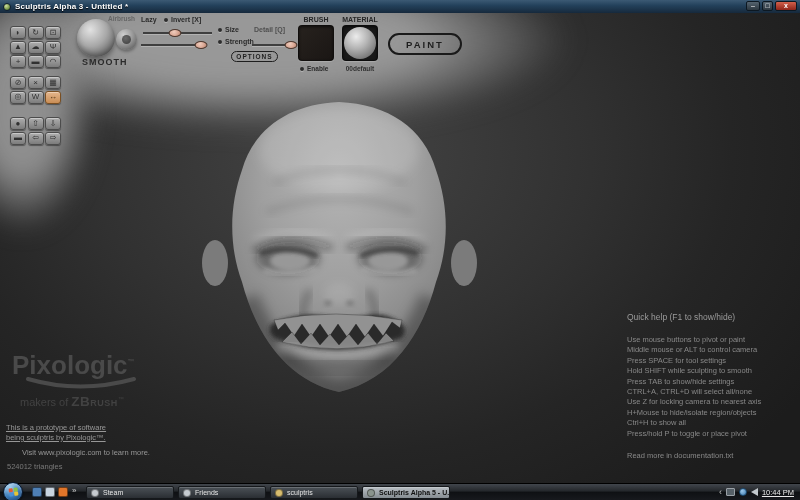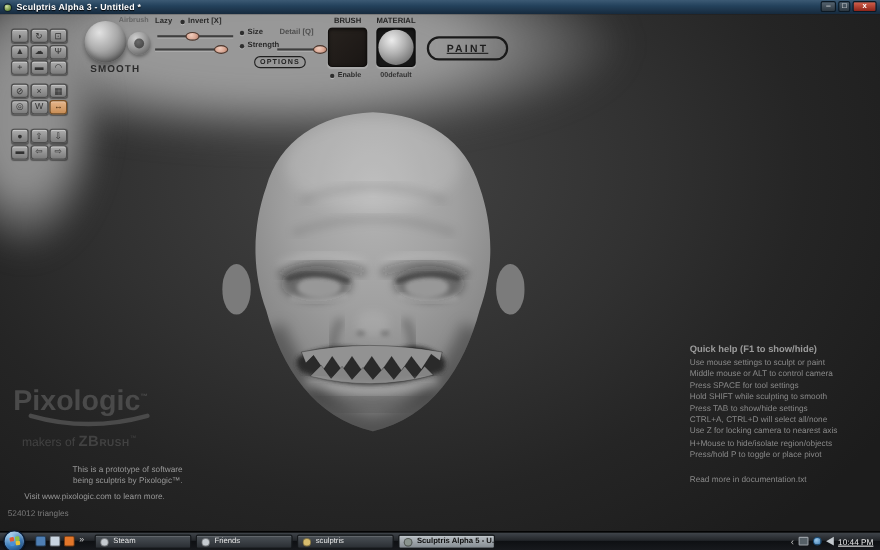--- a/index.html
+++ b/index.html
@@ -40,52 +40,52 @@
     box-shadow:0 2px 3px rgba(0,0,0,.3); }
   .ball-air::after { content:""; position:absolute; left:6px; top:6px; width:9px; height:9px; border-radius:50%;
     background:radial-gradient(circle at 40% 35%, #6a6a6a, #3c3c3c); }
   .slider { position:absolute; height:9px; }
   .slider .track { position:absolute; left:0; right:0; top:4px; height:1.5px; background:#3e3e3e; box-shadow:0 1px 0 rgba(255,255,255,.25); }
   .slider .handle { position:absolute; top:0.5px; width:13px; height:8px; border-radius:50%; transform:translateX(-50%);
     background:radial-gradient(circle at 40% 30%, #f0cdbd, #d9a794 55%, #b07a66); border:1px solid #4e382e; }
   .pill-btn { position:absolute; border:1.5px solid #1e1e1e; border-radius:8px; background:transparent;
     font-size:6.5px; font-weight:bold; color:#222; letter-spacing:1px; display:flex; align-items:center; justify-content:center; cursor:default; }
   .paint-btn { position:absolute; left:388px; top:20px; width:74px; height:22px; border:2px solid #1a1a1a; border-radius:12px;
-    font-size:9.5px; font-weight:bold; color:#1e1e1e; letter-spacing:2px; display:flex; align-items:center; justify-content:center; background:transparent; cursor:default;text-decoration:underline; }
+    font-size:9.5px; font-weight:bold; color:#1e1e1e; letter-spacing:2px; display:flex; align-items:center; justify-content:center; background:transparent; cursor:default; }
   .thumb { position:absolute; width:36px; height:36px; border-radius:4px; border:1px solid rgba(0,0,0,.5);
     box-shadow:inset 0 1px 3px rgba(0,0,0,.6), 0 1px 1px rgba(255,255,255,.2); }
   .thumb.brush { background:linear-gradient(135deg, #27221e, #1a1614); }
   .thumb.material { background:#181818; display:flex; align-items:center; justify-content:center; }
   .thumb.material .mball { width:32px; height:32px; border-radius:50%;
     background:radial-gradient(circle at 38% 30%, #ececec, #b4b4b4 40%, #747474 80%, #575757); }
   .header-label { position:absolute; font-size:7px; font-weight:bold; color:#262626; text-align:center; width:36px; }
   .small-center { position:absolute; font-size:6.5px; font-weight:bold; color:#333; text-align:center; }
 
   
   .tool-grid { position:absolute; left:10px; display:grid; grid-template-columns:repeat(3,16px); grid-auto-rows:13px; gap:1.5px; }
   .tool-btn { border-radius:3px; background:linear-gradient(#aeaeae, #7c7c7c); border:1px solid #4c4c4c;
     box-shadow:inset 0 1px 0 rgba(255,255,255,.35), 0 1px 1px rgba(0,0,0,.4);
     color:#313131; font-size:8px; line-height:10px; display:flex; align-items:center; justify-content:center; cursor:default; }
   .tool-btn.selected { background:linear-gradient(#e5b68c, #c98e56); border-color:#7a4f22; color:#4a2f12; }
 
   
   .help { position:absolute; left:627px; top:299px; width:172px; }
-  .help .help-title { font-size:8.5px; font-weight:bold; color:#9b9b9b; margin-bottom:3px; }
+  .help .help-title { font-size:8.5px; font-weight:normal; color:#9b9b9b; margin-bottom:13px; }
   .help .help-line { font-size:7.5px; color:#888; line-height:10.4px; white-space:nowrap; }
   .help .help-footer { font-size:7.5px; color:#888; margin-top:12px; }
 
   
   .branding { position:absolute; left:6px; top:336px; width:160px; }
   .logo-row { color:#4a4a4a; font-weight:bold; font-size:26px; letter-spacing:0; line-height:26px; padding-left:6px; }
   .logo-row sup { font-size:7px; }
   .logo-smile { display:block; margin:-2px 0 2px 16px; }
   .makers { color:#424242; font-size:11px; padding-left:14px; margin-top:4px; }
   .makers .zb { font-weight:bold; font-variant:small-caps; font-size:13.5px; letter-spacing:.5px; }
   .makers sup { font-size:6px; color:#424242; }
-  .proto-note { margin-top:14px; text-align:right; color:#979797; font-size:7.5px; line-height:10px; }
+  .proto-note { margin-top:14px; text-align:left; color:#979797; font-size:7.5px; line-height:10px;text-decoration:underline; }
   .proto-visit { margin-top:5px; text-align:center; color:#979797; font-size:7.5px; }
   .tri-count { position:absolute; left:7px; top:449px; font-size:7.5px; color:#7a7a7a; }
 
   
   .taskbar { position:absolute; left:0; top:483px; width:800px; height:17px;
     background:linear-gradient(#41464c 0%, #23262a 45%, #0e1013 50%, #17191d 100%); border-top:1px solid #000; }
   .start-orb { position:absolute; left:3px; top:-2px; width:20px; height:20px; border-radius:50%;
     background:radial-gradient(circle at 35% 28%, #9fd0f0, #3a7ab8 50%, #143a6a 90%); border:1px solid #0a1a30;
     box-shadow:0 1px 2px rgba(0,0,0,.6), inset 0 2px 3px rgba(255,255,255,.45); cursor:default; }
   .start-flag { position:absolute; left:5px; top:5px; width:9px; height:8px; display:grid; grid-template-columns:4px 4px; grid-template-rows:3.5px 3.5px; gap:.6px; transform:rotate(-8deg); }
@@ -301,28 +301,29 @@
         <div class="tool-btn">
           <span>⇦</span>
         </div>
         <div class="tool-btn">
           <span>⇨</span>
         </div>
     </div>
 
     <div class="help">
       <div class="help-title">Quick help (F1 to show/hide)</div>
-      <div class="help-line">Use mouse settings to sculpt or paint</div>
+      <div class="help-line">Use mouse buttons to pivot or paint</div>
         <div class="help-line">Middle mouse or ALT to control camera</div>
         <div class="help-line">Press SPACE for tool settings</div>
         <div class="help-line">Hold SHIFT while sculpting to smooth</div>
         <div class="help-line">Press TAB to show/hide settings</div>
         <div class="help-line">CTRL+A, CTRL+D will select all/none</div>
         <div class="help-line">Use Z for locking camera to nearest axis</div>
         <div class="help-line">H+Mouse to hide/isolate region/objects</div>
+        <div class="help-line">Ctrl+H to show all</div>
         <div class="help-line">Press/hold P to toggle or place pivot</div>
       <div class="help-footer">Read more in documentation.txt</div>
     </div>
 
     <div class="branding">
       <div class="logo-row"><span>Pixologic</span><sup>™</sup></div>
       <svg class="logo-smile" width="120" height="14" viewBox="0 0 120 14">
         <path d="M6,3 Q58,18 112,3" stroke="#4a4a4a" stroke-width="4" fill="none" stroke-linecap="round"></path>
       </svg>
       <div class="makers">

